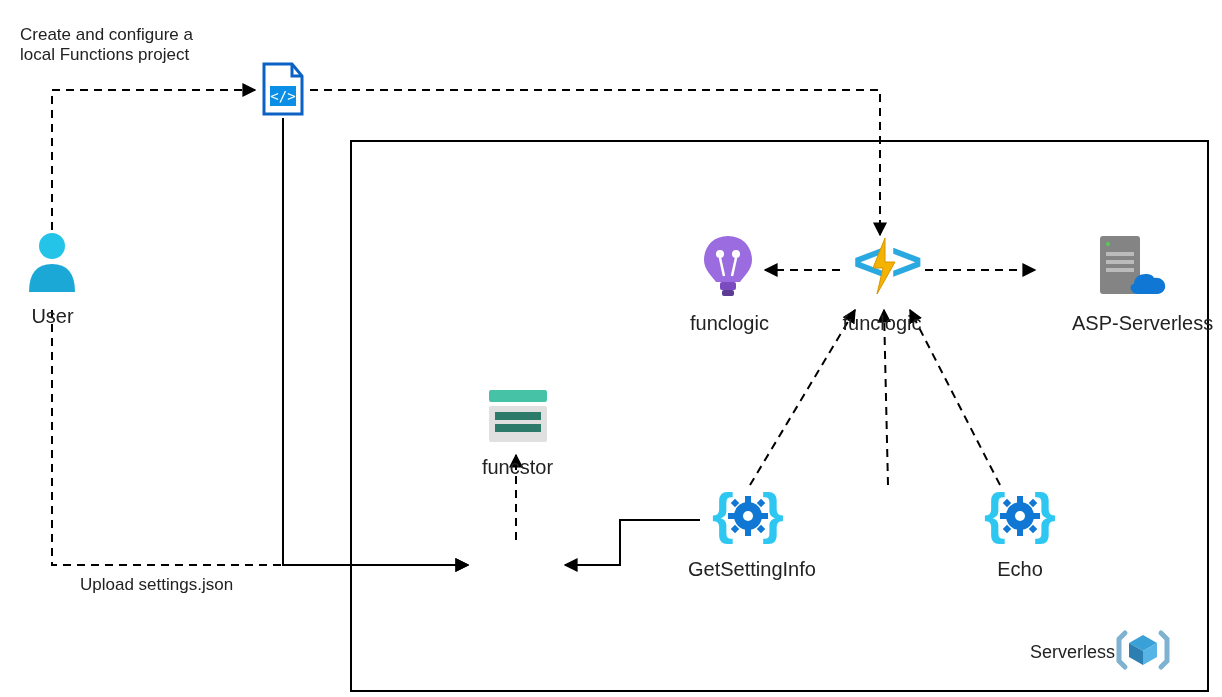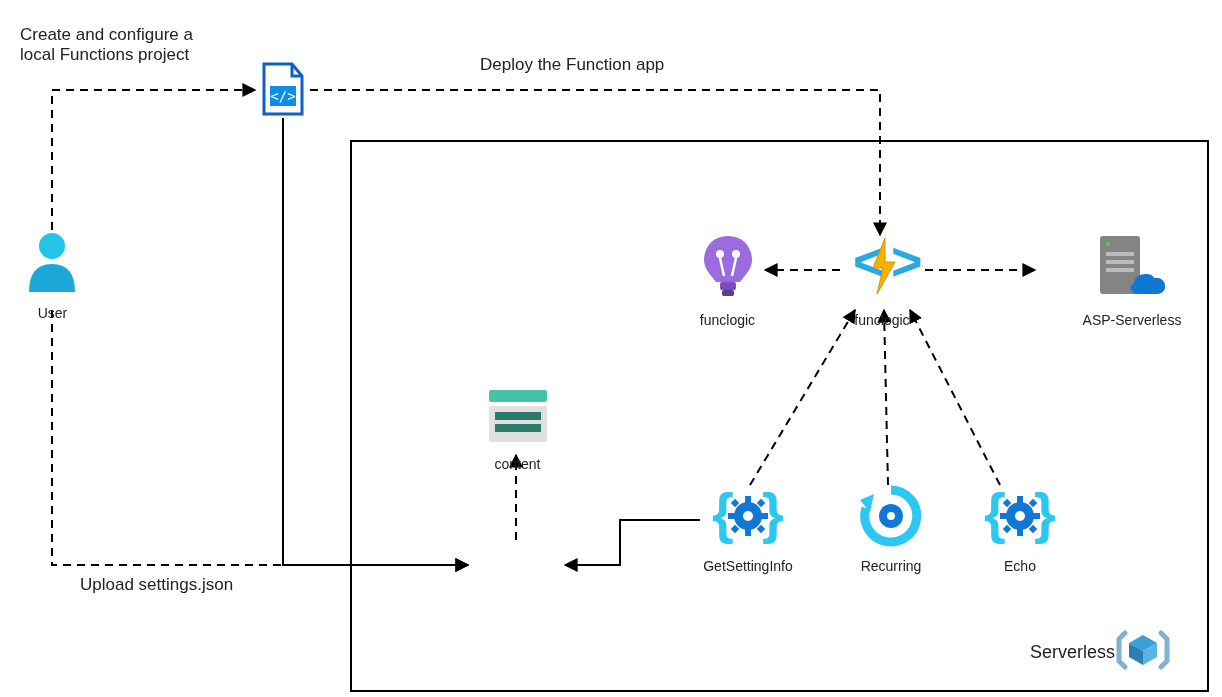--- a/index.html
+++ b/index.html
@@ -16,21 +16,21 @@
     position: relative;
     width: 1002px;
     height: 697px;
   }
   .node {
     position: absolute;
     text-align: center;
   }
   .node .label {
     margin-top: 6px;
-    font-size: 14px;
+    font-size: 20px;
     color: #222;
     white-space: nowrap;
   }
   .icon-box {
     display: inline-block;
   }
   .bigbox {
     position: absolute;
     border: 2px solid #000;
   }
@@ -77,21 +77,20 @@
 
     <path d="M 750 485 L 855 310" stroke="#000" stroke-width="2" fill="none" stroke-dasharray="8 6" marker-end="url(#arrow)"></path>
 
     <path d="M 888 485 L 884 310" stroke="#000" stroke-width="2" fill="none" stroke-dasharray="8 6" marker-end="url(#arrow)"></path>
 
     <path d="M 1000 485 L 910 310" stroke="#000" stroke-width="2" fill="none" stroke-dasharray="8 6" marker-end="url(#arrow)"></path>
   </svg>
 
   <div class="annotation" style="left:20px; top:25px; width:220px; white-space:pre-line;">Create and configure a
 local Functions project</div>
-  <div class="annotation" style="left:480px; top:55px;">Deploy the Function app</div>
   <div class="annotation" style="left:80px; top:575px;text-align:right;">Upload settings.json</div>
 
   <div class="bigbox" style="left:350px; top:140px; width:855px; height:548px;"></div>
 
   <div class="node" style="left:25px; top:230px; width:55px;">
     <span class="icon-box">
       <svg width="55" height="65" viewBox="0 0 55 65">
         <circle cx="27" cy="16" r="13" fill="#23c4e8"></circle>
         <path d="M4 62 Q4 34 27 34 Q50 34 50 62 Z" fill="#1ba8d6"></path>
       </svg>
@@ -151,21 +150,21 @@
 
   <div class="node" style="left:480px; top:386px; width:75px;">
     <span class="icon-box">
       <svg width="66" height="60" viewBox="0 0 66 60">
         <rect x="4" y="4" width="58" height="12" rx="2" fill="#46c3a7"></rect>
         <rect x="4" y="20" width="58" height="36" rx="2" fill="#e0e0e0"></rect>
         <rect x="10" y="26" width="46" height="8" fill="#2c7a6a"></rect>
         <rect x="10" y="38" width="46" height="8" fill="#2c7a6a"></rect>
       </svg>
     </span>
-    <div class="label">content</div>
+    <div class="label">funcstor</div>
   </div>
 
 
   <div class="node" style="left:688px; top:484px; width:120px;">
     <span class="icon-box">
       <svg width="80" height="64" viewBox="0 0 80 64">
         <text x="4" y="48" font-size="56" font-weight="bold" fill="#2ec7f2">{</text>
         <text x="54" y="48" font-size="56" font-weight="bold" fill="#2ec7f2">}</text>
         <circle cx="40" cy="32" r="14" fill="#1078d4"></circle>
         <g transform="translate(40 32)">
@@ -179,31 +178,20 @@
             <rect x="-16" y="10" width="6" height="6" transform="rotate(45 -13 13)"></rect>
             <rect x="10" y="-16" width="6" height="6" transform="rotate(45 13 -13)"></rect>
           </g>
         </g>
         <circle cx="40" cy="32" r="5" fill="#fff"></circle>
       </svg>
     </span>
     <div class="label">GetSettingInfo</div>
   </div>
 
-  <div class="node" style="left:846px; top:484px; width:90px;">
-    <span class="icon-box">
-      <svg width="74" height="64" viewBox="0 0 74 64">
-        <path d="M37 6 A26 26 0 1 1 12 24" stroke="#2ec7f2" stroke-width="9" fill="none"></path>
-        <polygon points="6,16 20,10 16,28" fill="#2ec7f2"></polygon>
-        <circle cx="37" cy="32" r="12" fill="#1078d4"></circle>
-        <circle cx="37" cy="32" r="4" fill="#fff"></circle>
-      </svg>
-    </span>
-    <div class="label">Recurring</div>
-  </div>
 
   <div class="node" style="left:980px; top:484px; width:80px;">
     <span class="icon-box">
       <svg width="80" height="64" viewBox="0 0 80 64">
         <text x="4" y="48" font-size="56" font-weight="bold" fill="#2ec7f2">{</text>
         <text x="54" y="48" font-size="56" font-weight="bold" fill="#2ec7f2">}</text>
         <circle cx="40" cy="32" r="14" fill="#1078d4"></circle>
         <g transform="translate(40 32)">
           <g fill="#1078d4">
             <rect x="-3" y="-20" width="6" height="8"></rect>

